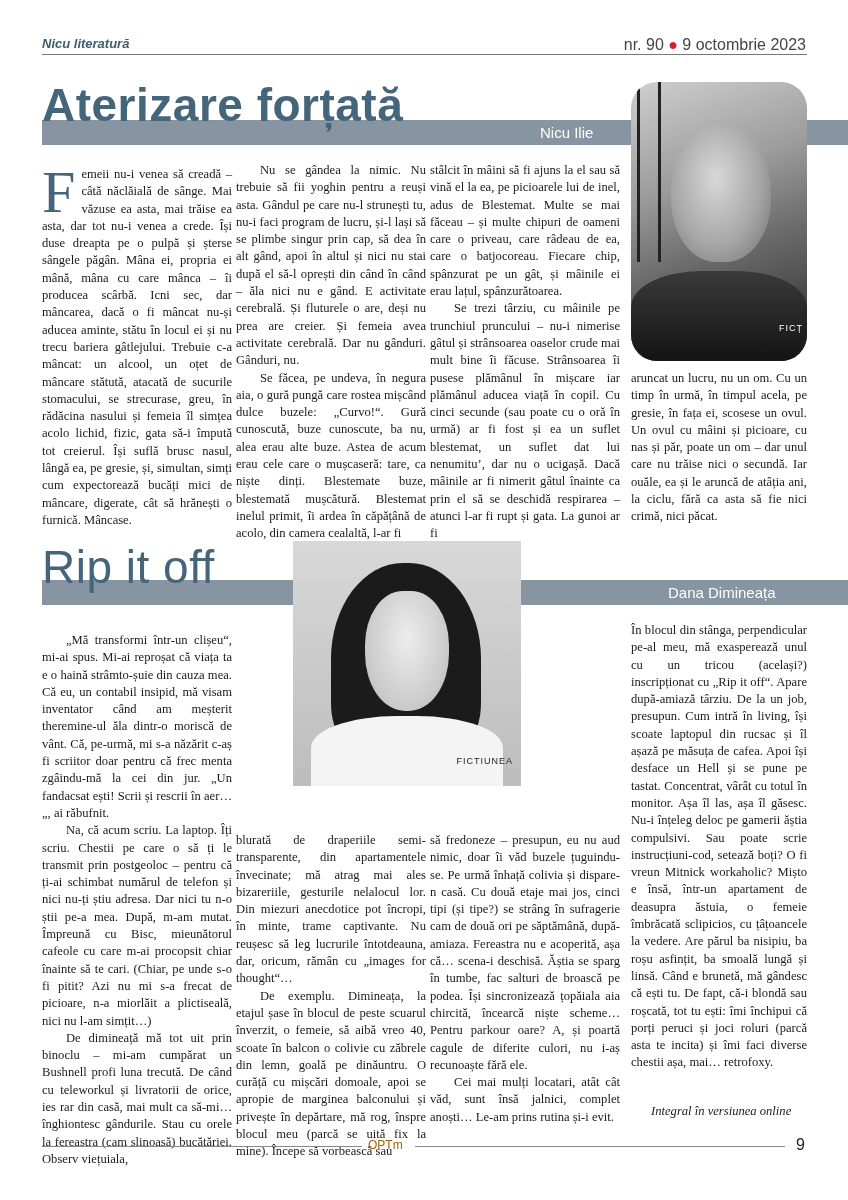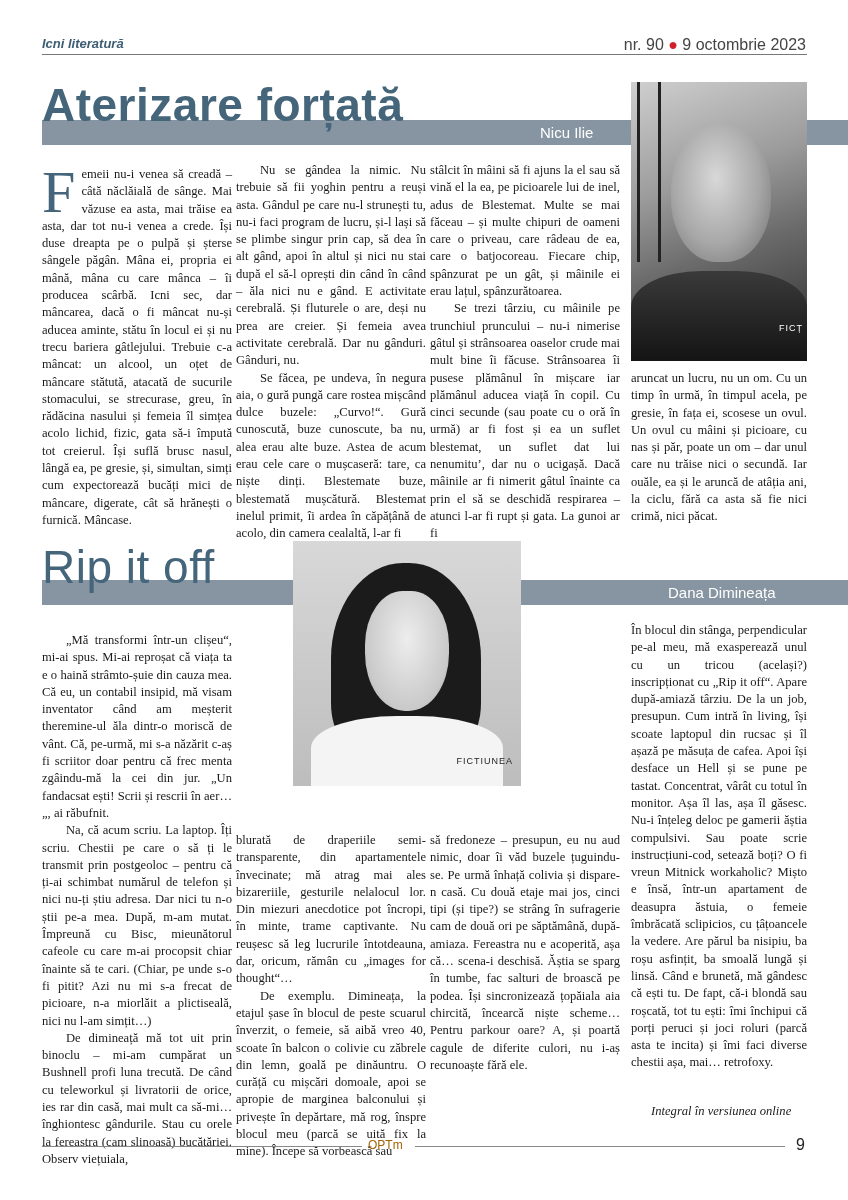--- a/index.html
+++ b/index.html
@@ -16,21 +16,21 @@
            color: #45657a; font-size: 46px; letter-spacing: 0.5px; line-height: 1; }
   .band { background: #8795a2; height: 25px; }
   .author { font-family: "Liberation Sans", sans-serif; color: #ffffff; font-size: 15px; line-height: 25px; }
 
   .col { font-size: 12.6px; line-height: 17.3px; text-align: justify; hyphens: manual; }
   .col p { margin: 0; text-indent: 24px; }
   .col p.noind { text-indent: 0; }
   .dropcap { float: left; font-size: 60px; line-height: 48px; color: #45657a; margin: 2px 6px 0 0; font-family: "Liberation Serif", serif; }
 
   .photo1 { left: 631px; top: 82px; width: 176px; height: 279px;
-            background: linear-gradient(160deg, #cfcfcf 0%, #9c9c9c 35%, #6a6a6a 60%, #2a2a2a 100%); overflow:hidden; }
+            background: linear-gradient(160deg, #cfcfcf 0%, #9c9c9c 35%, #6a6a6a 60%, #2a2a2a 100%); overflow:hidden;border-radius:26px; }
   .photo1 .face { position:absolute; left: 40px; top: 40px; width: 100px; height: 140px; border-radius: 50% 50% 45% 45%;
             background: radial-gradient(ellipse at 45% 40%, #d8d8d8 0%, #a8a8a8 55%, #6e6e6e 100%); }
   .photo1 .jacket { position:absolute; left: 0; bottom: 0; width: 176px; height: 90px;
             background: linear-gradient(180deg, #3a3a3a, #141414); border-radius: 40% 40% 0 0; }
   .photo1 .window { position:absolute; left: 6px; top: 0; width: 18px; height: 180px; border-left: 3px solid #222; border-right: 3px solid #222; }
   .photo-credit { color: #ffffff; font-family: "Liberation Sans", sans-serif; font-size: 9px; letter-spacing: 1px; position:absolute; }
 
   .photo2 { left: 293px; top: 541px; width: 228px; height: 245px; overflow: hidden;
             background: linear-gradient(180deg, #d8d8d8 0%, #bdbdbd 100%); }
   .photo2 .hair { position:absolute; left: 38px; top: 22px; width: 150px; height: 200px; border-radius: 48% 48% 30% 30%;
@@ -40,21 +40,21 @@
   .photo2 .shirt { position:absolute; left: 18px; bottom: 0; width: 192px; height: 70px; border-radius: 45% 45% 0 0; background: #f4f4f4; }
 
   .foot-rule { height: 0; border-top: 1.5px solid #888; }
   .footer-mag { font-family: "Liberation Sans", sans-serif; font-size: 12px; color: #a16207; }
   .page-num { font-family: "Liberation Sans", sans-serif; font-size: 16px; color: #222; }
   .online { font-style: italic; font-size: 12.6px; }
 </style>
 </head>
 <body>
 
-<div class="abs running-head">Icni literatură</div>
+<div class="abs running-head">Nicu literatură</div>
 <div class="abs issue">
   <span>nr. 90</span>
   <span class="dot">●</span>
   <span>9 octombrie 2023</span>
 </div>
 <div class="abs head-rule"></div>
 
 <div class="abs band" style="left:42px; top:120px; width:806px;"></div>
 <div class="abs title" style="left:42px; top:82px;font-weight:bold;">Aterizare forțată</div>
 <div class="abs author" style="left:540px; top:120px;">Nicu Ilie</div>
@@ -96,20 +96,21 @@
   <p>„Mă transformi într-un clișeu“, mi-ai spus. Mi-ai reproșat că viața ta e o haină strâmto-șuie din cauza mea. Că eu, un contabil insipid, mă visam inventator când am meșterit theremine-ul ăla dintr-o moriscă de vânt. Că, pe-urmă, mi s-a năzărit c-aș fi scriitor doar pentru că frec menta zgâindu-mă la cei din jur. „Un fandacsat ești! Scrii și rescrii în aer… „, ai răbufnit.</p>
   <p>Na, că acum scriu. La laptop. Îți scriu. Chestii pe care o să ți le transmit prin postgeoloc – pentru că ți-ai schimbat numărul de telefon și nici nu-ți știu adresa. Dar nici tu n-o știi pe-a mea. După, m-am mutat. Împreună cu Bisc, mieunătorul cafeole cu care m-ai procopsit chiar înainte să te cari. (Chiar, pe unde s-o fi pitit? Azi nu mi s-a frecat de picioare, n-a miorlăit a plictiseală, nici nu l-am simțit…)</p>
   <p>De dimineață mă tot uit prin binoclu – mi-am cumpărat un Bushnell profi luna trecută. De când cu teleworkul și livratorii de orice, ies rar din casă, mai mult ca să-mi… înghiontesc gândurile. Stau cu orele la fereastra (cam slinoasă) bucătăriei. Observ viețuiala,</p>
 </div>
 <div class="abs col" style="left:236px; top:832px; width:190px;">
   <p class="noind">blurată de draperiile semi-transparente, din apartamentele învecinate; mă atrag mai ales bizareriile, gesturile nelalocul lor. Din miezuri anecdotice pot încropi, în minte, trame captivante. Nu reușesc să leg lucrurile întotdeauna, dar, oricum, rămân cu „images for thought“…</p>
   <p>De exemplu. Dimineața, la etajul șase în blocul de peste scuarul înverzit, o femeie, să aibă vreo 40, scoate în balcon o colivie cu zăbrele din lemn, goală pe dinăuntru. O curăță cu mișcări domoale, apoi se apropie de marginea balconului și privește în depărtare, mă rog, înspre blocul meu (parcă se uită fix la mine). Începe să vorbească sau</p>
 </div>
 <div class="abs col" style="left:430px; top:832px; width:190px;">
   <p class="noind">să fredoneze – presupun, eu nu aud nimic, doar îi văd buzele țuguindu-se. Pe urmă înhață colivia și dispare-n casă. Cu două etaje mai jos, cinci tipi (și tipe?) se strâng în sufragerie cam de două ori pe săptămână, după-amiaza. Fereastra nu e acoperită, așa că… scena-i deschisă. Ăștia se sparg în tumbe, fac salturi de broască pe podea. Își sincronizează țopăiala aia chircită, încearcă niște scheme… Pentru parkour oare? A, și poartă cagule de diferite culori, nu i-aș recunoaște fără ele.</p>
+  <p>Cei mai mulți locatari, atât cât văd, sunt însă jalnici, complet anoști… Le-am prins rutina și-i evit.</p>
 </div>
 <div class="abs col" style="left:631px; top:622px; width:176px;">
   <p class="noind">În blocul din stânga, perpendicular pe-al meu, mă exasperează unul cu un tricou (același?) inscripționat cu „Rip it off“. Apare după-amiază târziu. De la un job, presupun. Cum intră în living, își scoate laptopul din rucsac și îl așază pe măsuța de cafea. Apoi își desface un Hell și se pune pe tastat. Concentrat, vârât cu totul în monitor. Așa îl las, așa îl găsesc. Nu-i înțeleg deloc pe gamerii ăștia compulsivi. Sau poate scrie instrucțiuni-cod, setează boți? O fi vreun Mitnick workaholic? Mișto e însă, într-un apartament de deasupra ăstuia, o femeie îmbrăcată sclipicios, cu țâțoancele la vedere. Are părul ba nisipiu, ba roșu asfințit, ba smoală lungă și linsă. Când e brunetă, mă gândesc că ești tu. De fapt, că-i blondă sau roșcată, tot tu ești: îmi închipui că porți peruci și joci roluri (parcă asta te incita) și îmi faci diverse chestii așa, mai… retrofoxy.</p>
 </div>
 <div class="abs online" style="left:651px; top:1104px;">Integral în versiunea online</div>
 
 <div class="abs foot-rule" style="left:42px; top:1146px; width:320px;"></div>
 <div class="abs footer-mag" style="left:368px; top:1138px;">OPTm</div>
 <div class="abs foot-rule" style="left:415px; top:1146px; width:370px;"></div>
 <div class="abs page-num" style="left:796px; top:1136px;">9</div>

